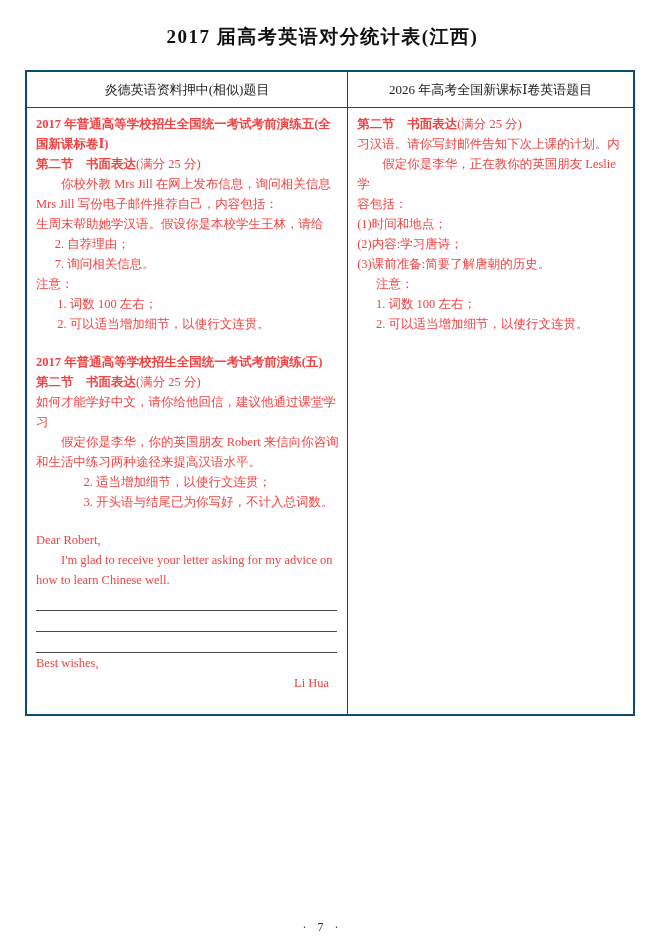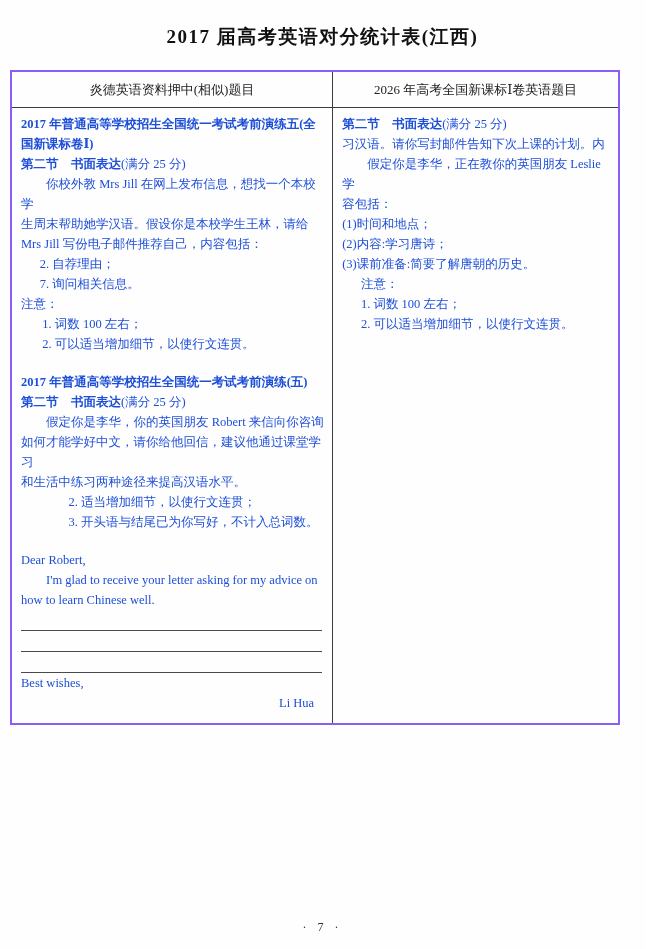--- a/index.html
+++ b/index.html
@@ -6,33 +6,33 @@
   .page {
     position:relative; width:645px; height:949px; background:#fefefe;
     font-family:"Liberation Serif","DejaVu Serif",serif; color:#1c1c1c;
     overflow:hidden;
   }
   .doc-title {
     text-align:center; padding-top:24px; font-size:19px; font-weight:bold;
     letter-spacing:1.5px; color:#111;
   }
   .doc-table {
-    position:absolute; left:10px; top:70px; width:606px;
-    border:2px solid #8b5cf6; background:#fefefe;
+    position:absolute; left:25px; top:70px; width:606px;
+    border:2px solid #0c4a6e; background:#fefefe;
   }
   .header-row { display:flex; border-bottom:1.5px solid #3d3d3d; }
   .hcell {
     box-sizing:border-box; text-align:center; font-size:13px;
     padding:9px 4px 8px 4px; color:#222;
   }
   .hcell-left  { width:53%; border-right:1.5px solid #3d3d3d; }
   .hcell-right { width:47%; }
   .body-row { display:flex; align-items:stretch; min-height:606px; }
   .cell {
-    box-sizing:border-box; font-size:12.5px; line-height:20px; color:#1d4ed8;
+    box-sizing:border-box; font-size:12.5px; line-height:20px; color:#ef4444;
     padding:6px 8px 10px 9px;
   }
   .cell-left  { width:53%; border-right:1.5px solid #3d3d3d; }
   .cell-right { width:47%; }
   .line { min-height:20px; }
   .b { font-weight:bold; }
   .ind15 { padding-left:1.5em; }
   .ind17 { padding-left:1.7em; }
   .ind2  { text-indent:2em; }
   .ind4  { padding-left:3.8em; }
@@ -57,33 +57,33 @@
       <div class="hcell hcell-left">炎德英语资料押中(相似)题目</div>
       <div class="hcell hcell-right">2026 年高考全国新课标Ⅰ卷英语题目</div>
     </div>
 
     <div class="body-row">
 
       <div class="cell cell-left">
         <div class="line b">2017 年普通高等学校招生全国统一考试考前演练五(全</div>
         <div class="line b">国新课标卷Ⅰ)</div>
         <div class="line"><span class="b">第二节　书面表达</span><span>(满分 25 分)</span></div>
-        <div class="line ind2">你校外教 Mrs Jill 在网上发布信息，想找一个本校学</div>
+        <div class="line ind2">你校外教 Mrs Jill 在网上发布信息，询问相关信息</div>
+        <div class="line">Mrs Jill 写份电子邮件推荐自己，内容包括：</div>
         <div class="line">生周末帮助她学汉语。假设你是本校学生王林，请给</div>
-        <div class="line">Mrs Jill 写份电子邮件推荐自己，内容包括：</div>
         <div class="line ind15">2. 自荐理由；</div>
         <div class="line ind15">7. 询问相关信息。</div>
         <div class="line">注意：</div>
         <div class="line ind17">1. 词数 100 左右；</div>
         <div class="line ind17">2. 可以适当增加细节，以使行文连贯。</div>
         <div class="gap"></div>
         <div class="line b">2017 年普通高等学校招生全国统一考试考前演练(五)</div>
         <div class="line"><span class="b">第二节　书面表达</span><span>(满分 25 分)</span></div>
+        <div class="line">如何才能学好中文，请你给他回信，建议他通过课堂学习</div>
         <div class="line ind2">假定你是李华，你的英国朋友 Robert 来信向你咨询</div>
-        <div class="line">如何才能学好中文，请你给他回信，建议他通过课堂学习</div>
         <div class="line">和生活中练习两种途径来提高汉语水平。</div>
         <div class="line ind4">2. 适当增加细节，以使行文连贯；</div>
         <div class="line ind4">3. 开头语与结尾已为你写好，不计入总词数。</div>
         <div class="gap"></div>
         <div class="line">Dear Robert,</div>
         <div class="line ind2">I'm glad to receive your letter asking for my advice on</div>
         <div class="line">how to learn Chinese well.</div>
         <div class="rule"></div>
         <div class="rule"></div>
         <div class="rule"></div>

